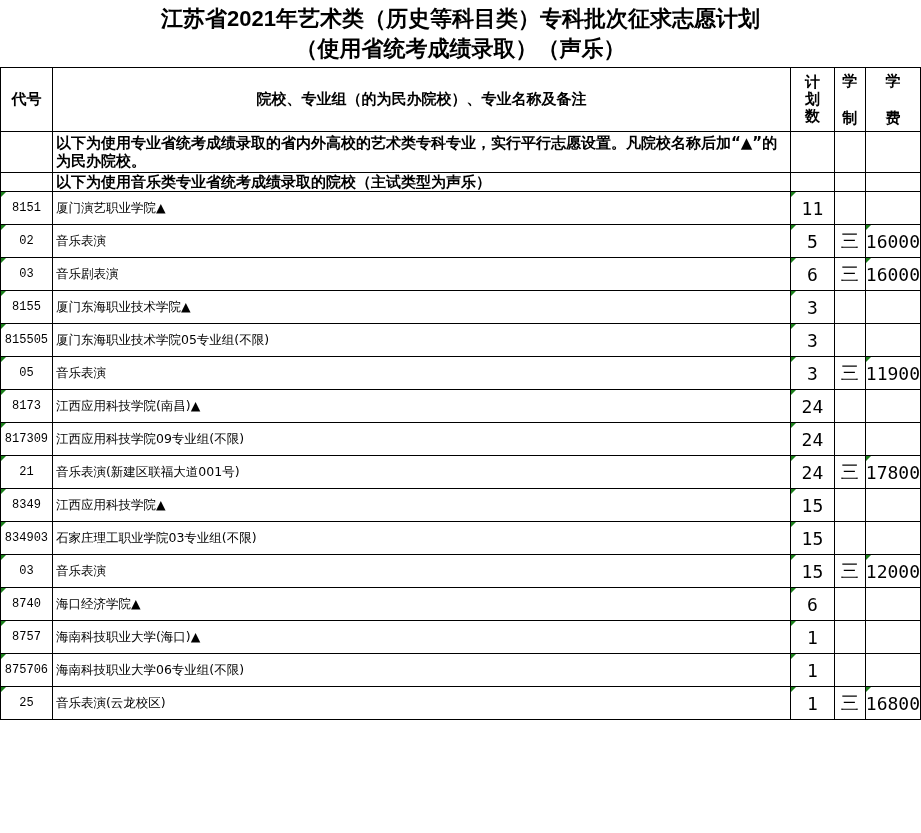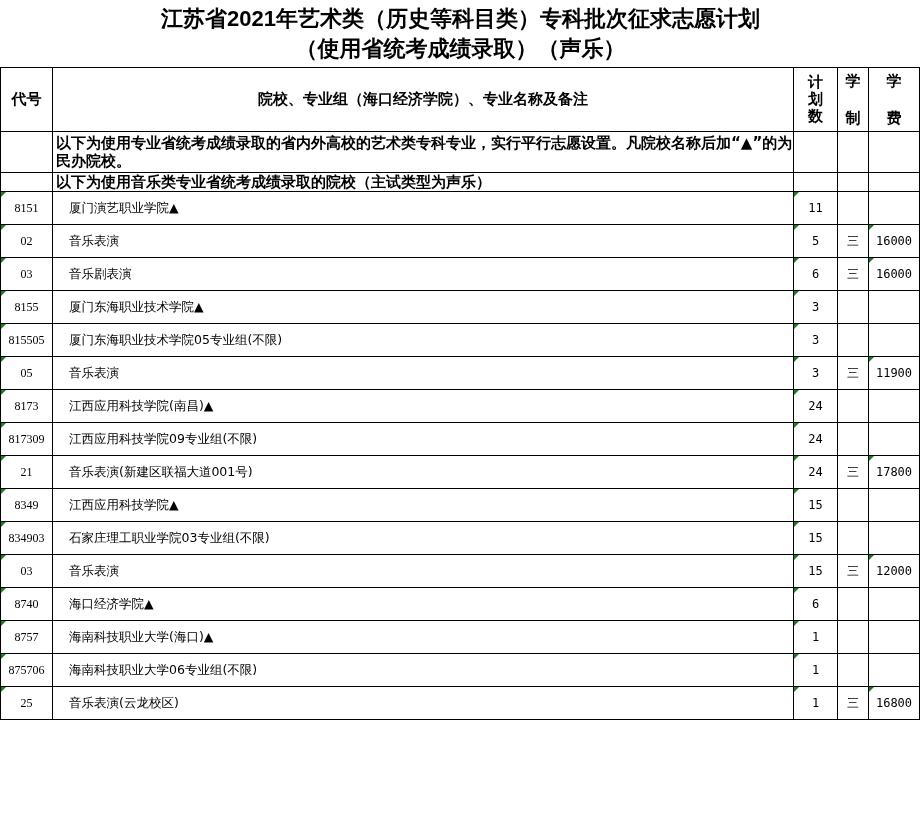--- a/index.html
+++ b/index.html
@@ -10,23 +10,23 @@
            font-weight:bold; line-height:30px; letter-spacing:0px; }
   table { position:absolute; left:0; top:67px; border-collapse:collapse; table-layout:fixed; }
   td, th { border:1.5px solid #000; padding:0; overflow:hidden; position:relative; }
   th { font-family:"DejaVu Sans","Liberation Sans",sans-serif; font-weight:bold; font-size:15px; }
   .hdr-row { height:64px; }
   .intro1 { height:41px; }
   .intro2 { height:18px; }
   .drow { height:33px; }
   .intro-text { font-family:"DejaVu Sans","Liberation Sans",sans-serif; font-weight:bold;
                 font-size:15px; line-height:18px; text-align:left; padding-left:3px; vertical-align:middle; }
-  .code { font-family:Liberation Serif, serif; font-size:12px; text-align:center; }
-  .name { font-family:"DejaVu Sans","Liberation Sans",sans-serif; font-size:12.5px; text-align:left; padding-left:16px; white-space:nowrap; }
-  .num { font-family:"DejaVu Sans Mono","Liberation Mono",monospace; font-size:12px; text-align:center; }
+  .code { font-family:Liberation Mono, monospace; font-size:12px; text-align:center; }
+  .name { font-family:"DejaVu Sans","Liberation Sans",sans-serif; font-size:12.5px; text-align:left; padding-left:3px; white-space:nowrap; }
+  .num { font-family:"DejaVu Sans Mono","Liberation Mono",monospace; font-size:18px; text-align:center; }
   .mark::before { content:""; position:absolute; left:0; top:0; width:0; height:0;
                   border-top:5px solid #1a7f1a; border-right:5px solid transparent; }
   .hdr-stack { line-height:17px; }
   .hdr-split { display:flex; flex-direction:column; justify-content:space-between; height:56px; align-items:center; }
 </style>
 </head>
 <body>
 
 <div class="title">
   <div>江苏省2021年艺术类（历史等科目类）专科批次征求志愿计划</div>
@@ -37,21 +37,21 @@
   <colgroup>
     <col style="width:52px">
     <col style="width:741px">
     <col style="width:44px">
     <col style="width:31px">
     <col style="width:51px">
   </colgroup>
   <thead>
     <tr class="hdr-row">
       <th>代号</th>
-      <th>院校、专业组（海口经济学院）、专业名称及备注</th>
+      <th>院校、专业组（的为民办院校）、专业名称及备注</th>
       <th>
         <div class="hdr-stack">
           <div>计</div>
           <div>划</div>
           <div>数</div>
         </div>
       </th>
       <th>
         <div class="hdr-split">
           <div>学</div>

